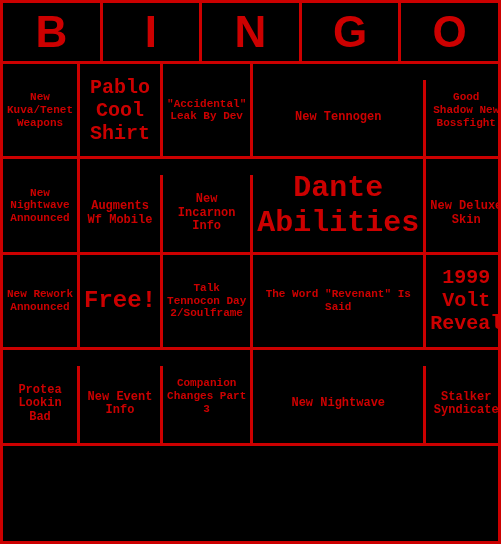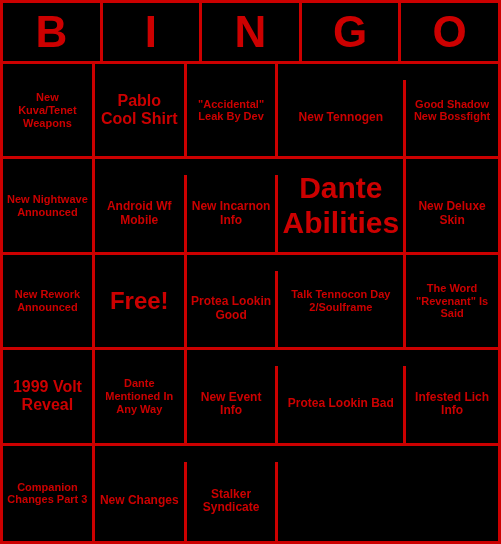--- a/index.html
+++ b/index.html
@@ -34,20 +34,21 @@
       border-right: 3px solid #cc0000;
     }
     .bingo-header-cell:last-child {
       border-right: none;
     }
     .bingo-grid {
       display: grid;
       grid-template-columns: repeat(5, 1fr);
       grid-template-rows: repeat(5, 1fr);
       flex: 1;
+      font-family: Liberation Mono, monospace;
     }
     .bingo-cell {
       border-right: 3px solid #cc0000;
       border-bottom: 3px solid #cc0000;
       display: flex;
       align-items: center;
       justify-content: center;
       text-align: center;
       color: #cc0000;
       padding: 4px;
@@ -55,21 +56,21 @@
       line-height: 1.15;
     }
     .bingo-cell:nth-child(5n) {
       border-right: none;
     }
     .bingo-cell:nth-child(n+21) {
       border-bottom: none;
     }
     .bingo-cell.small { font-size: 11px; }
     .bingo-cell.medium { font-size: 12px; margin-top: 16px; }
-    .bingo-cell.large { font-size: 16px; text-align: center; }
+    .bingo-cell.large { font-size: 20px; text-align: center; }
     .bingo-cell.xlarge { font-size: 30px; }
     .bingo-cell.free {
       font-size: 24px;
       font-weight: bold;
     }
   </style>
 </head>
 <body>
 
 <div class="bingo-card">
@@ -80,31 +81,28 @@
       <div class="bingo-header-cell">G</div>
       <div class="bingo-header-cell">O</div>
     </div>
   <div class="bingo-grid">
   <div class="bingo-cell small">New Kuva/Tenet Weapons</div>
       <div class="bingo-cell large">Pablo Cool Shirt</div>
       <div class="bingo-cell small">"Accidental" Leak By Dev</div>
       <div class="bingo-cell medium">New Tennogen</div>
       <div class="bingo-cell small">Good Shadow New Bossfight</div>
       <div class="bingo-cell small">New Nightwave Announced</div>
-      <div class="bingo-cell medium">Android Wf Mobile</div>
+      <div class="bingo-cell medium">Augments Wf Mobile</div>
       <div class="bingo-cell medium">New Incarnon Info</div>
       <div class="bingo-cell xlarge">Dante Abilities</div>
       <div class="bingo-cell medium">New Deluxe Skin</div>
       <div class="bingo-cell small">New Rework Announced</div>
       <div class="bingo-cell free">Free!</div>
-      <div class="bingo-cell medium">Protea Lookin Good</div>
       <div class="bingo-cell small">Talk Tennocon Day 2/Soulframe</div>
       <div class="bingo-cell small">The Word "Revenant" Is Said</div>
       <div class="bingo-cell large">1999 Volt Reveal</div>
-      <div class="bingo-cell small">Dante Mentioned In Any Way</div>
+      <div class="bingo-cell medium">Protea Lookin Bad</div>
       <div class="bingo-cell medium">New Event Info</div>
-      <div class="bingo-cell medium">Protea Lookin Bad</div>
-      <div class="bingo-cell medium">Infested Lich Info</div>
       <div class="bingo-cell small">Companion Changes Part 3</div>
-      <div class="bingo-cell medium">New Changes</div>
+      <div class="bingo-cell medium">New Nightwave</div>
       <div class="bingo-cell medium">Stalker Syndicate</div>
     </div>
 </div>
 
 </body></html>

